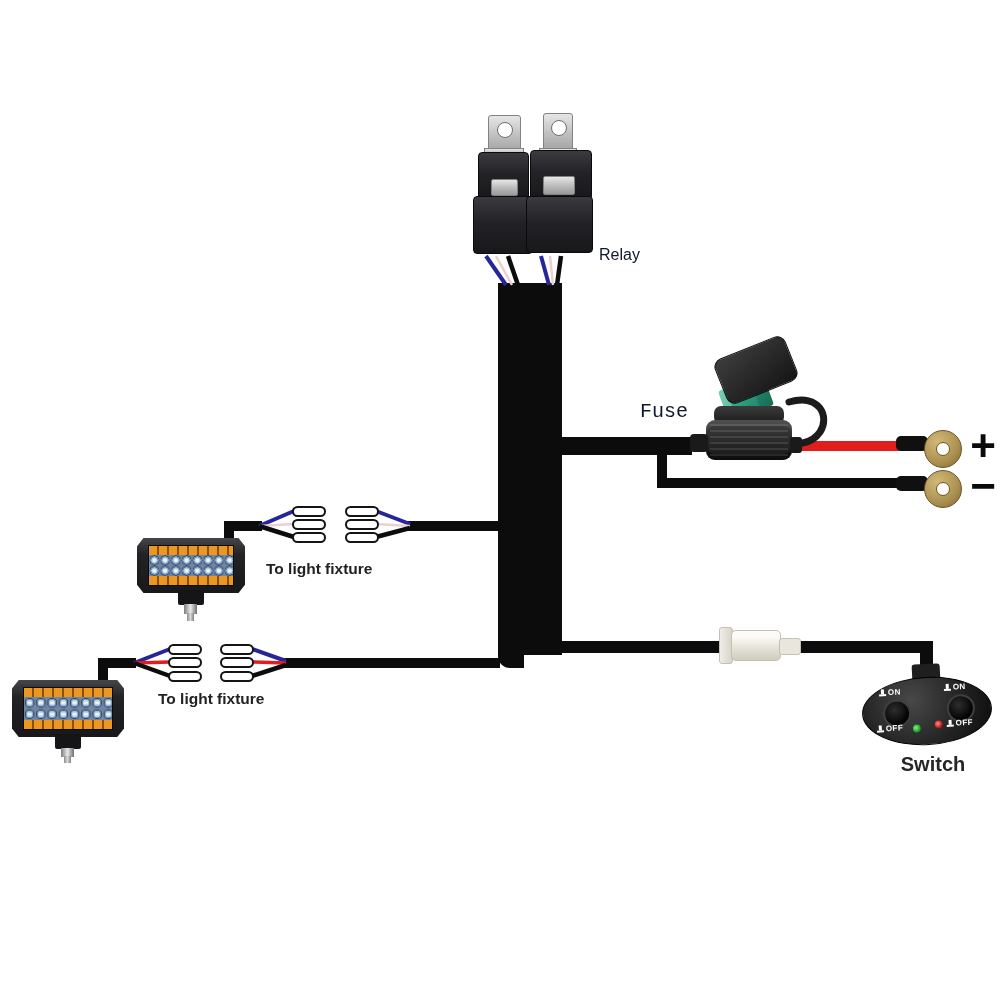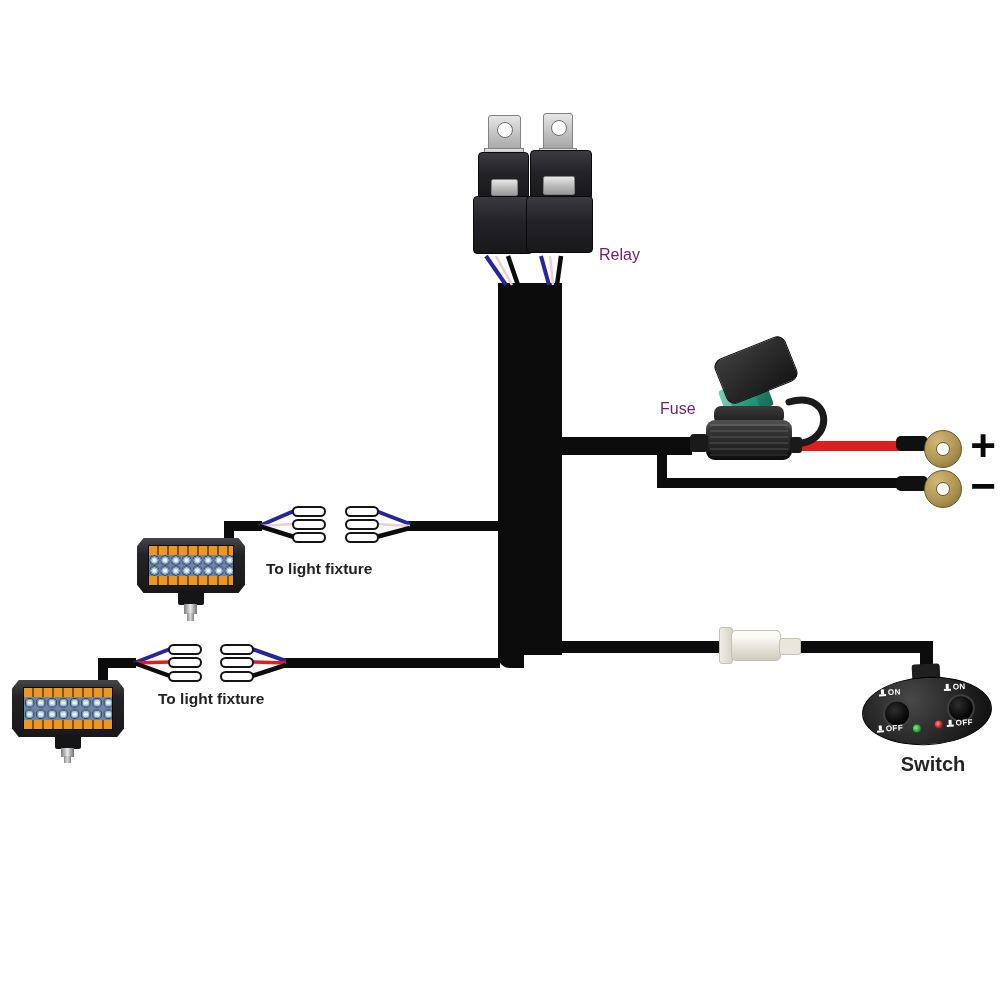--- a/index.html
+++ b/index.html
@@ -3,21 +3,21 @@
 <meta charset="utf-8">
 <style>
   html,body{margin:0;padding:0;background:#fff;}
   .canvas{position:relative;width:1001px;height:1001px;background:#fff;overflow:hidden;
           font-family:"Liberation Sans","DejaVu Sans",sans-serif;}
   .abs{position:absolute;}
   .wire{position:absolute;background:#0c0c0c;}
   .wire.red{background:#e01e1e;}
   .pin{position:absolute;width:34px;height:11px;background:#fff;border:2px solid #141414;
        border-radius:6px;box-sizing:border-box;}
-  .lbl{position:absolute;color:#701a75;white-space:nowrap;}
+  .lbl{position:absolute;color:#0f172a;white-space:nowrap;}
   .metal{position:absolute;background:linear-gradient(180deg,#e6e6e6,#b9b9b9 55%,#9a9a9a);
          border:1px solid #828282;box-sizing:border-box;}
   .hole{position:absolute;width:16px;height:16px;border-radius:50%;background:#fff;
         border:1px solid #6f6f6f;box-sizing:border-box;}
   .relaybody{position:absolute;background:linear-gradient(180deg,#3b3b3f,#232327 45%,#18181b);
              border:1px solid #0a0a0a;box-sizing:border-box;border-radius:4px;}
   .shrink{position:absolute;background:#101010;border-radius:5px;}
   .ring{position:absolute;width:38px;height:38px;border-radius:50%;border:1px solid #6b5527;
         background:radial-gradient(circle at 35% 30%,#d2b977,#ab914f 60%,#7c6531);box-sizing:border-box;}
   .ring .holein{position:absolute;left:11px;top:11px;width:14px;height:14px;border-radius:50%;
@@ -185,20 +185,20 @@
       <span class="press-icon"></span>
       <span>OFF</span>
     </div>
     <div class="led" style="left:49px;top:46px;
          background:radial-gradient(circle at 40% 40%,#8dec8d,#23a733 55%,#0c4d16);"></div>
     <div class="led" style="left:71px;top:43px;
          background:radial-gradient(circle at 40% 40%,#ff9090,#c41f1f 55%,#5c0b0b);"></div>
   </div>
 
   <div class="lbl" style="left:599px;top:246px;font-size:16px;font-weight:500;">Relay</div>
-  <div class="lbl" style="left:660px;top:400px;font-size:16px;font-weight:500;">Fuse</div>
+  <div class="lbl" style="left:640px;top:400px;font-size:20px;font-weight:500;font-family:Liberation Mono, monospace;">Fuse</div>
   <div class="lbl" style="left:266px;top:560px;font-size:15.5px;font-weight:600;color:#222;">To light fixture</div>
   <div class="lbl" style="left:158px;top:690px;font-size:15.5px;font-weight:600;color:#222;">To light fixture</div>
   <div class="lbl" style="left:898px;top:753px;width:70px;text-align:center;font-size:20px;font-weight:600;color:#262626;">Switch</div>
   <div class="lbl" style="left:966px;top:424px;width:34px;text-align:center;font-size:44px;line-height:44px;font-weight:900;color:#0a0a0a;">+</div>
   <div class="lbl" style="left:966px;top:464px;width:34px;text-align:center;font-size:44px;line-height:44px;font-weight:900;color:#0a0a0a;">−</div>
 
 </div>
 
 </body></html>

